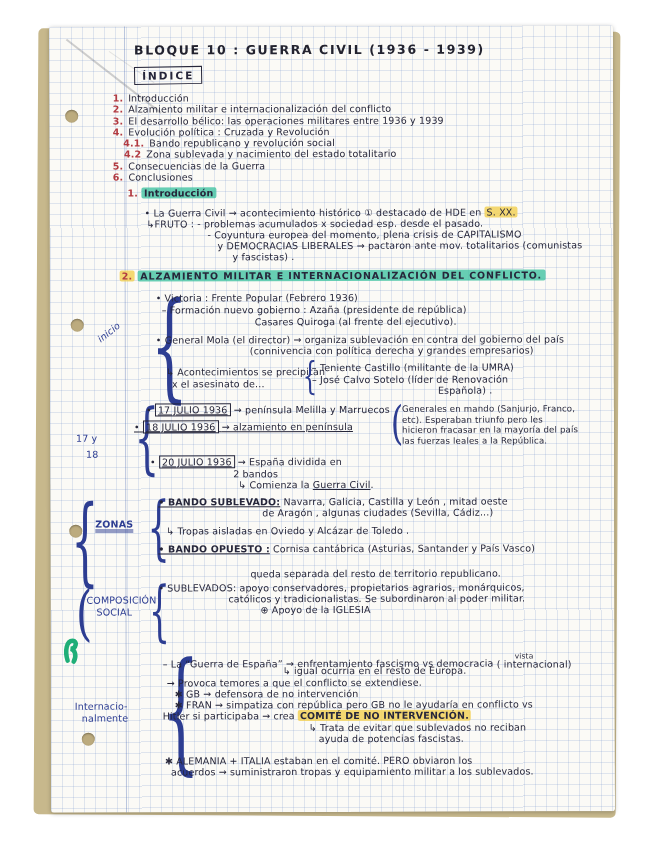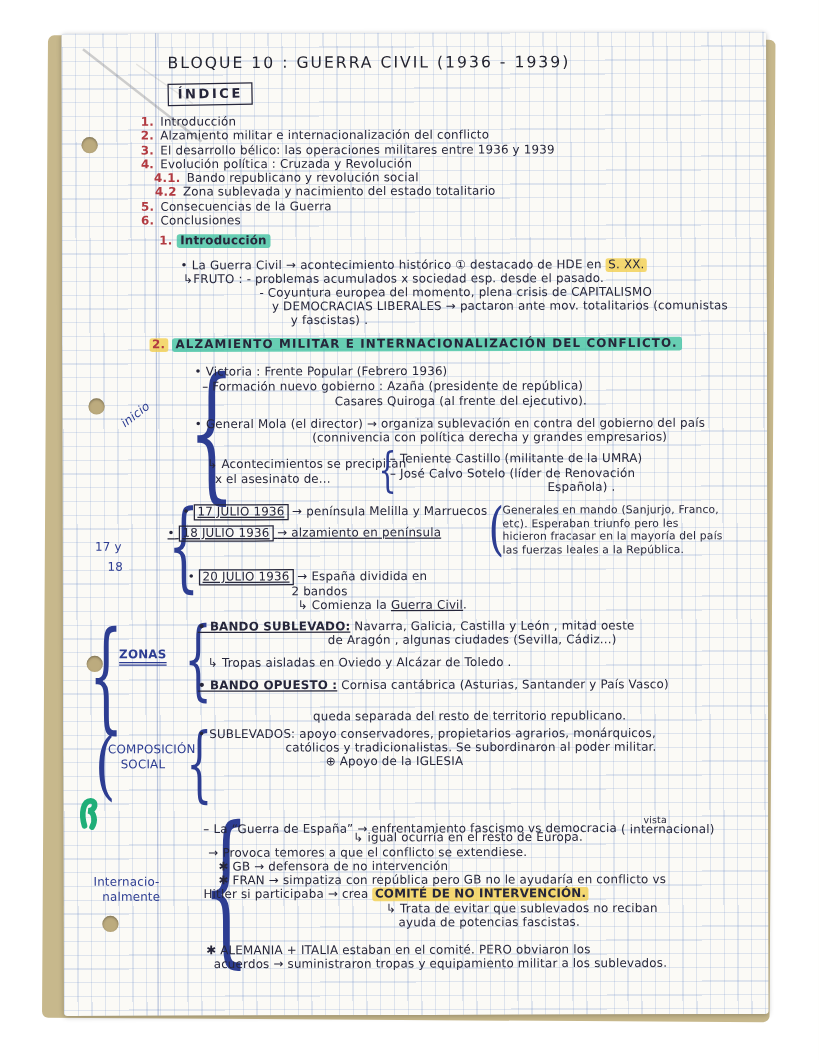--- a/index.html
+++ b/index.html
@@ -22,21 +22,21 @@
     box-shadow:0 1px 4px rgba(0,0,0,.25);
     transform:rotate(-.15deg);
   }
   .vmargin{position:absolute;left:75px;top:0;width:1px;height:100%;background:rgba(70,100,175,.35);}
   .hole{position:absolute;width:13px;height:13px;border-radius:50%;background:#bcab7e;box-shadow:inset 0 1px 2px rgba(0,0,0,.35);}
   .crease{position:absolute;background:rgba(120,120,125,.35);}
   .t{position:absolute;white-space:nowrap;font-size:9.5px;line-height:11px;color:#26263a;letter-spacing:.15px;}
   .small{font-size:8.6px;}
   .bold{font-weight:bold;}
   .red{color:#b23a41;font-weight:bold;}
-  .title{font-size:12.5px;font-weight:normal;letter-spacing:1.6px;color:#23232f;}
+  .title{font-size:12.5px;font-weight:bold;letter-spacing:1.6px;color:#23232f;}
   .indicebox{
     position:absolute;border:1.6px solid #26263a;padding:2px 7px;
     font-size:10.5px;font-weight:bold;letter-spacing:2px;color:#26263a;transform:rotate(-.8deg);
   }
   .hl-teal{background:rgba(62,193,160,.78);padding:0 3px;border-radius:2px;}
   .hl-yellow{background:rgba(242,208,80,.8);padding:0 2px;border-radius:2px;}
   .u{text-decoration:underline;}
   .uu{border-bottom:3px double #2d3d92;}
   .box{border:1.1px solid #26263a;padding:0 2px;text-decoration:underline;}
   .brace{
@@ -93,21 +93,21 @@
 
   <div class="t" style="left:70px;top:244px;">
     <span class="red hl-yellow">2.</span>
     <span class="hl-teal bold" style="letter-spacing:.9px;">ALZAMIENTO MILITAR E INTERNACIONALIZACIÓN DEL CONFLICTO.</span>
   </div>
 
   <div class="t mlabel" style="left:46px;top:300px;transform:rotate(-38deg);font-style:italic;">inicio</div>
   <div class="brace" style="left:82px;top:260px;font-size:118px;line-height:118px;transform:scaleX(.5);">{</div>
   <div class="t" style="left:106px;top:266px;">• Victoria : Frente Popular (Febrero 1936)</div>
   <div class="t" style="left:112px;top:278px;">– Formación nuevo gobierno :  Azaña (presidente de república)</div>
-  <div class="t" style="left:218px;top:290px;">Casares Quiroga (al frente del ejecutivo).</div>
+  <div class="t" style="left:205px;top:290px;">Casares Quiroga (al frente del ejecutivo).</div>
   <div class="t" style="left:106px;top:308px;">• General Mola (el director) → organiza sublevación en contra del gobierno del país</div>
   <div class="t" style="left:200px;top:319px;">(connivencia con política derecha y grandes empresarios)</div>
   <div class="t" style="left:116px;top:340px;">↳ Acontecimientos se precipitan</div>
   <div class="t" style="left:122px;top:352px;">x el asesinato de...</div>
   <div class="brace" style="left:248px;top:331px;font-size:38px;line-height:38px;transform:scaleX(.6);">{</div>
   <div class="t" style="left:262px;top:336px;">– Teniente Castillo (militante de la UMRA)</div>
   <div class="t" style="left:262px;top:348px;">– José Calvo Sotelo (líder de Renovación</div>
   <div class="t" style="left:388px;top:359px;">Española) .</div>
 
   <div class="t mlabel" style="left:26px;top:406px;">17 y</div>

